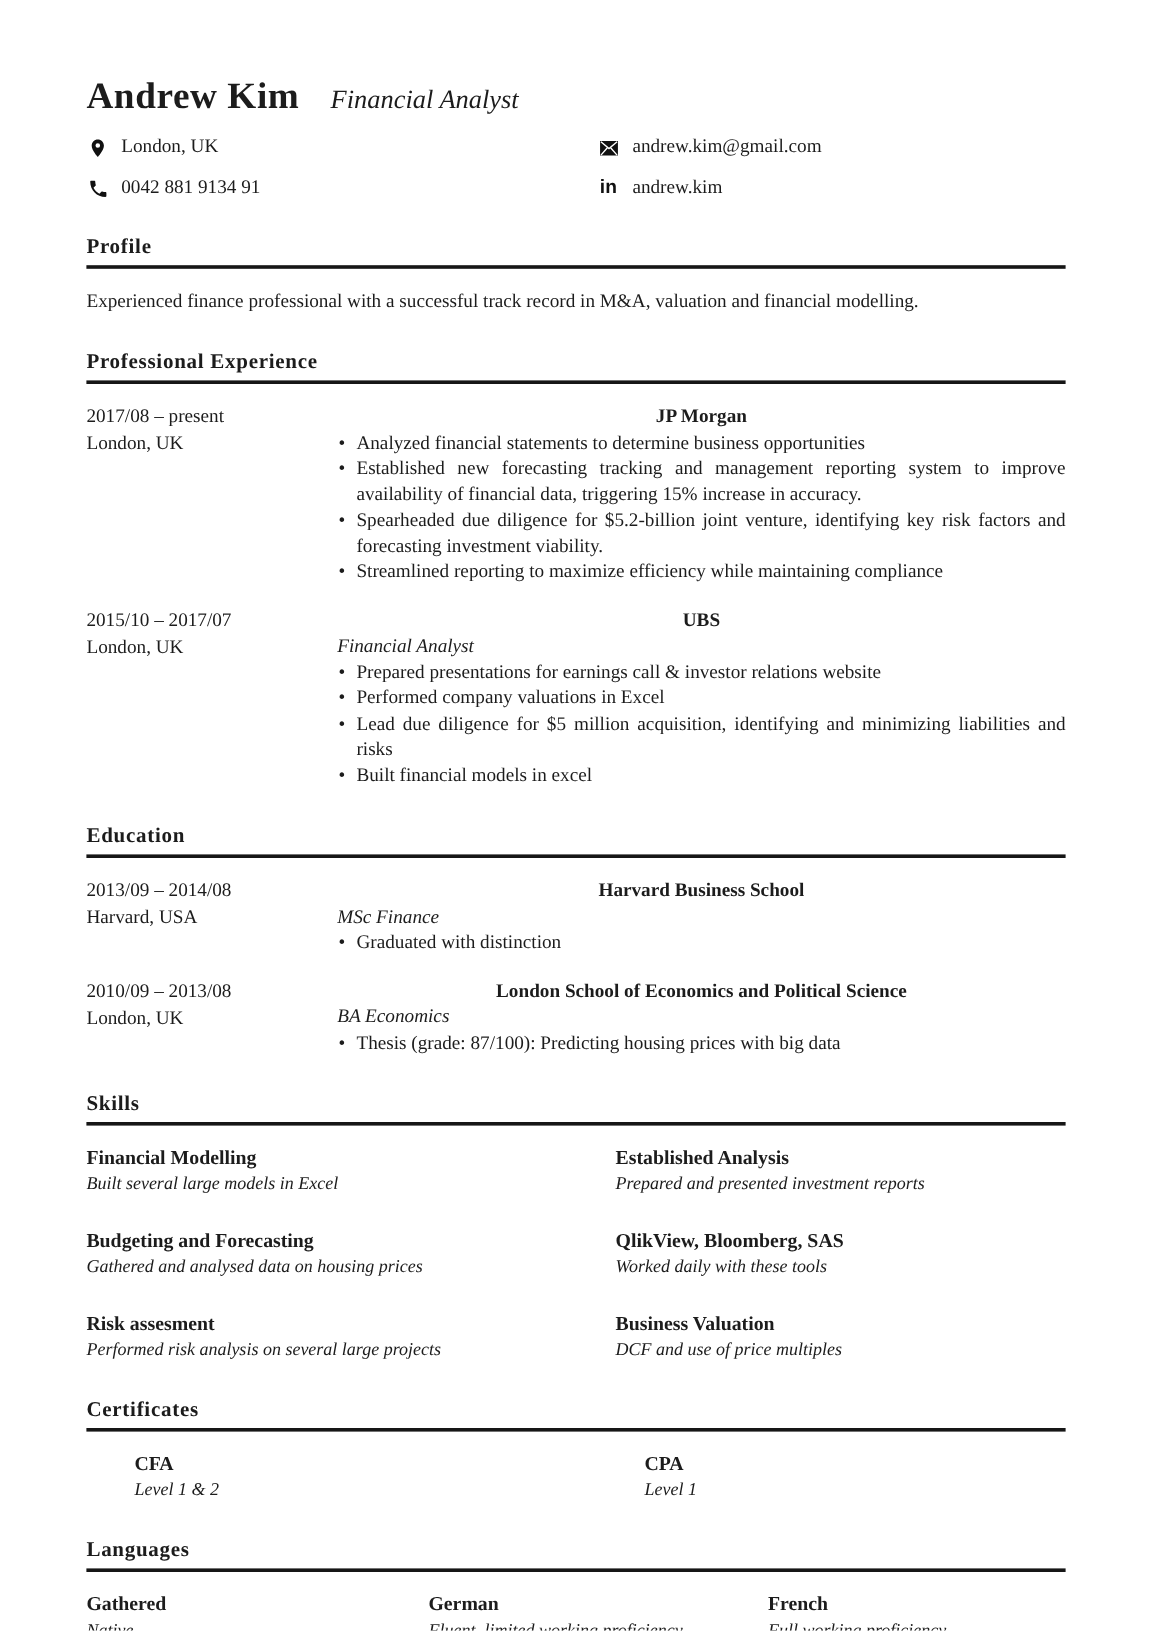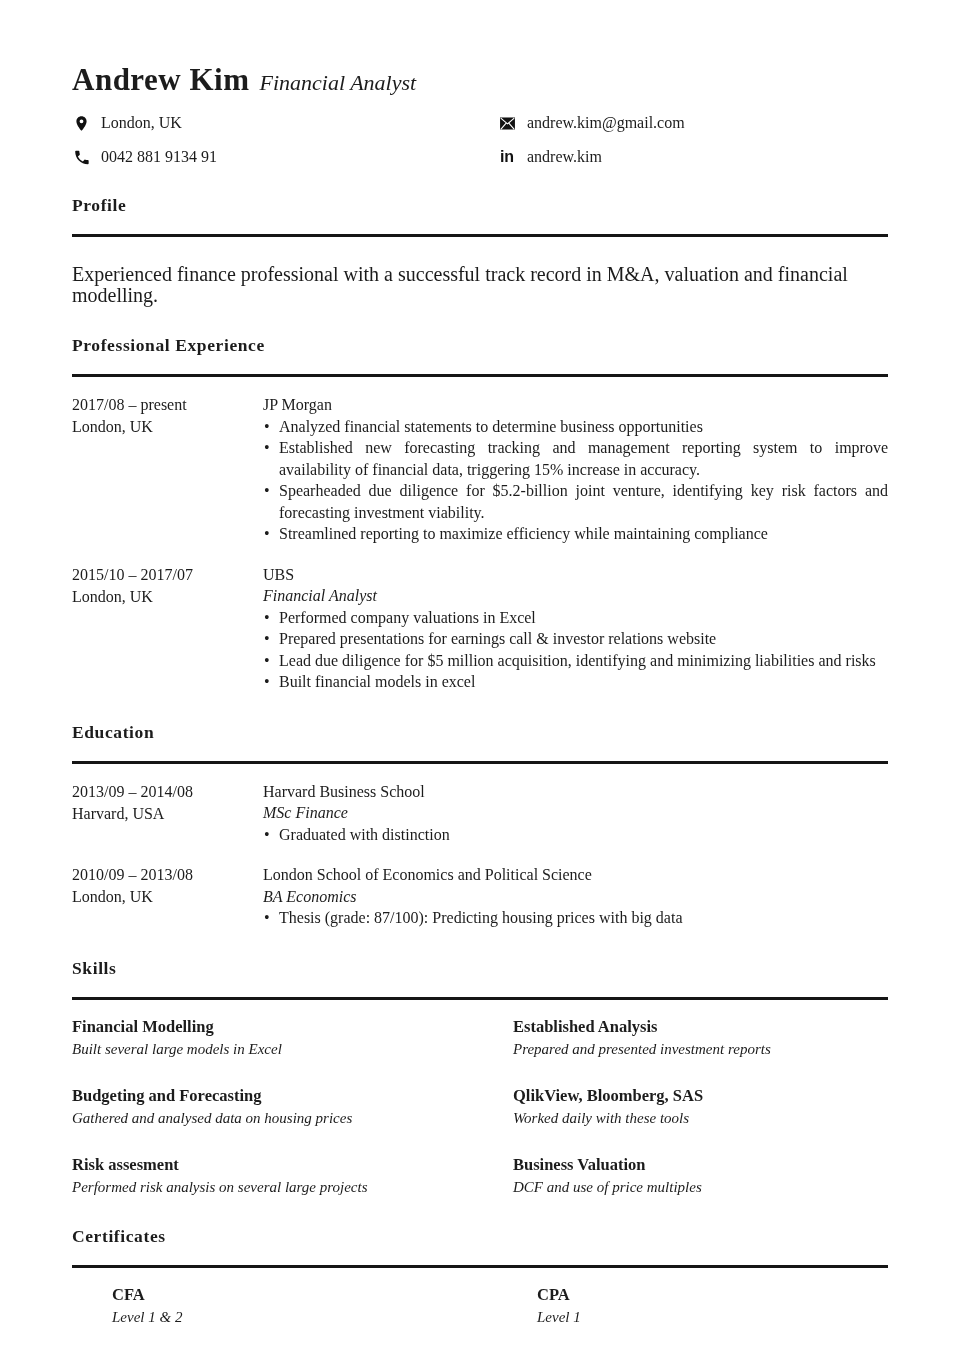--- a/index.html
+++ b/index.html
@@ -10,21 +10,21 @@
     height: 1359px;
     margin: 0 auto;
     background: #ffffff;
     color: #1c1c1c;
     font-family: "Liberation Serif", serif;
     overflow: hidden;
   }
   .inner { padding: 62px 72px 0 72px; }
 
   
-  .name-row { display: flex; align-items: baseline; gap: 10px; }
+  .name-row { display: flex; align-items: baseline; gap: 26px; }
   .name { font-size: 31px; font-weight: 700; letter-spacing: 0.5px; }
   .job-title { font-size: 22px; font-style: italic; }
 
   .contact-grid {
     display: grid;
     grid-template-columns: 426px 1fr;
     row-gap: 16px;
     margin-top: 16px;
   }
   .contact { display: flex; align-items: center; gap: 11px; font-size: 16px; }
@@ -32,31 +32,31 @@
   .cicon svg { width: 17px; height: 17px; fill: #111; }
   .in-badge {
     font-family: "Liberation Sans", sans-serif;
     font-weight: 700; font-size: 16px; line-height: 1; color: #111;
   }
 
   
   .section { margin-top: 29px; }
   .section-heading {
     font-size: 17.5px; font-weight: 700; letter-spacing: 0.6px;
-    padding-bottom: 18px;
+    padding-bottom: 5px;
     border-bottom: 3px solid #161616;
   }
-  .profile-text { margin-top: 27px; font-size: 20px; line-height: 21px; }
-
-  
-  .entry { display: flex; margin-top: 17px; }
+  .profile-text { margin-top: 17px; font-size: 16px; line-height: 21px; }
+
+  
+  .entry { display: flex; margin-top: 17px; gap: 18px; }
   .entry + .entry { margin-top: 19px; }
   .entry-left { width: 191px; flex: none; font-size: 16px; line-height: 22px; }
   .entry-right { flex: 1; font-size: 16px; line-height: 21.5px; }
-  .org { font-weight: 400; }
+  .org { font-weight: 700; text-align: center; }
   .role { font-style: italic; }
   .bullets { list-style: none; }
   .bullets li { position: relative; padding-left: 16px; text-align: justify; }
   .bullets li::before { content: "\2022"; position: absolute; left: 1px; }
 
   
   .pair-grid { display: grid; margin-top: 17px; }
   .skills-grid { grid-template-columns: 441px 1fr; row-gap: 27px; }
   .certs-grid { grid-template-columns: 425px 1fr; margin-left: 40px; }
   .langs-grid { grid-template-columns: 285px 283px 1fr; }
@@ -134,22 +134,22 @@
 
       <div class="entry">
         <div class="entry-left">
           <div>2015/10 – 2017/07</div>
           <div>London, UK</div>
         </div>
         <div class="entry-right">
           <div class="org">UBS</div>
           <div class="role">Financial Analyst</div>
           <ul class="bullets">
+            <li>Prepared presentations for earnings call &amp; investor relations website</li>
             <li>Performed company valuations in Excel</li>
-            <li>Prepared presentations for earnings call &amp; investor relations website</li>
             <li>Lead due diligence for $5 million acquisition, identifying and minimizing liabilities and risks</li>
             <li>Built financial models in excel</li>
           </ul>
         </div>
       </div>
     </div>
 
     <div class="section">
       <div class="section-heading">Education</div>
 

